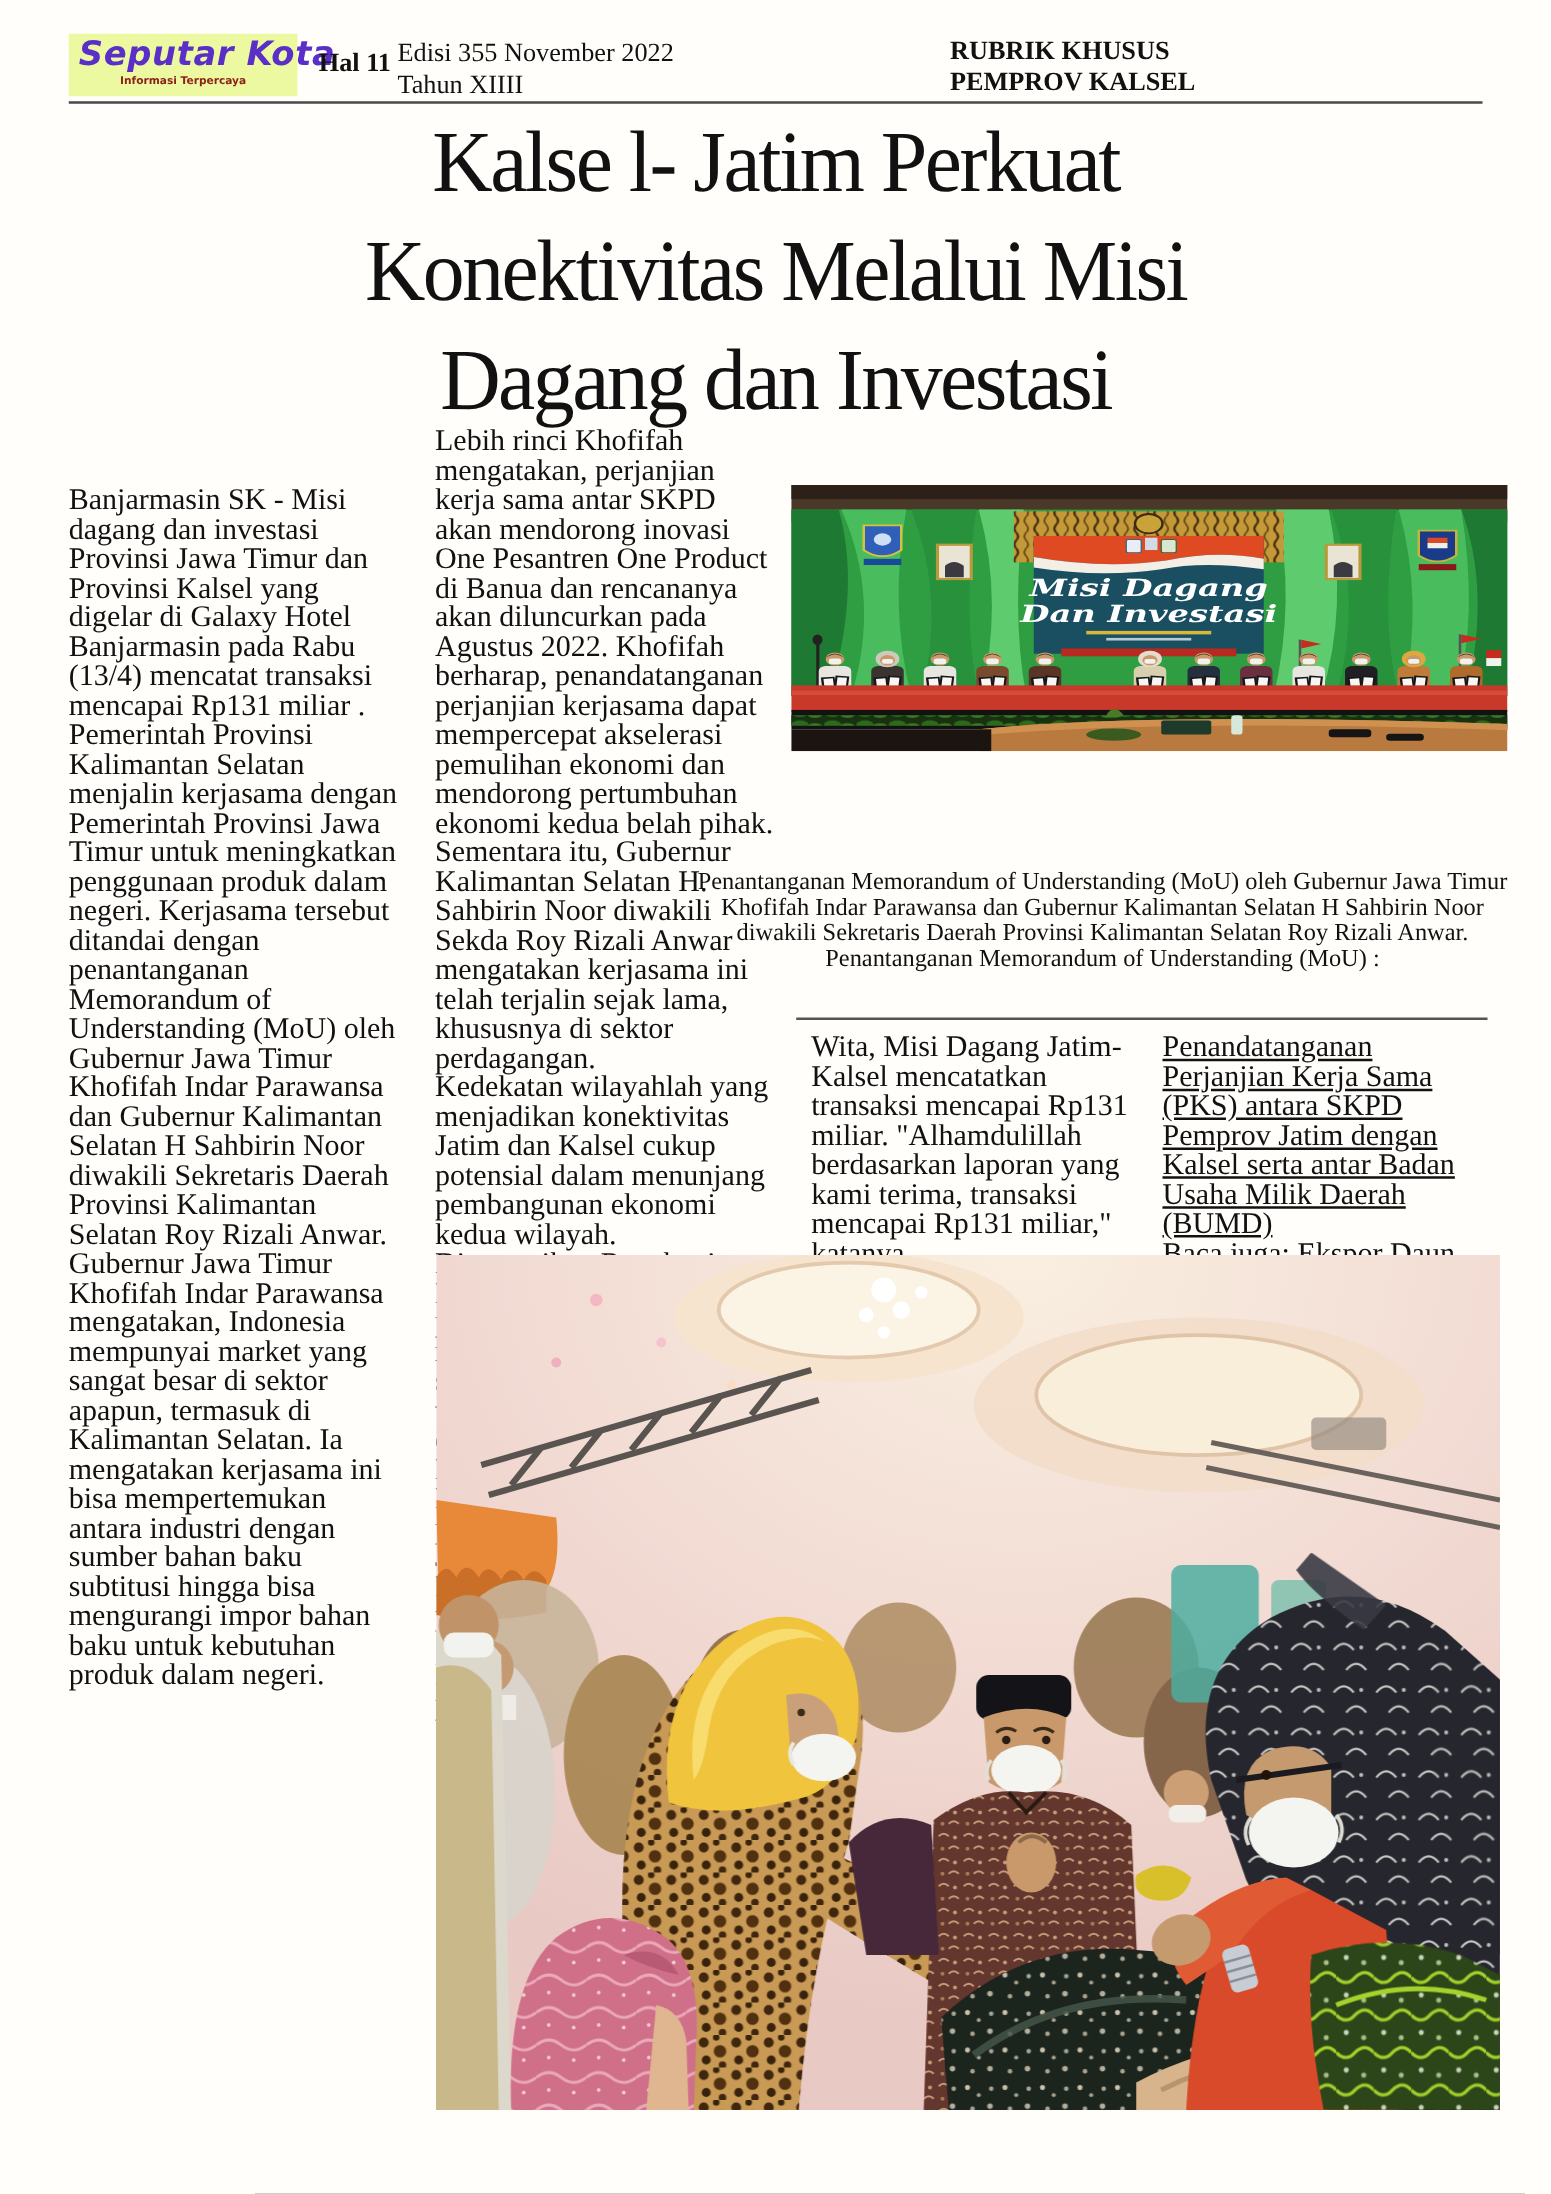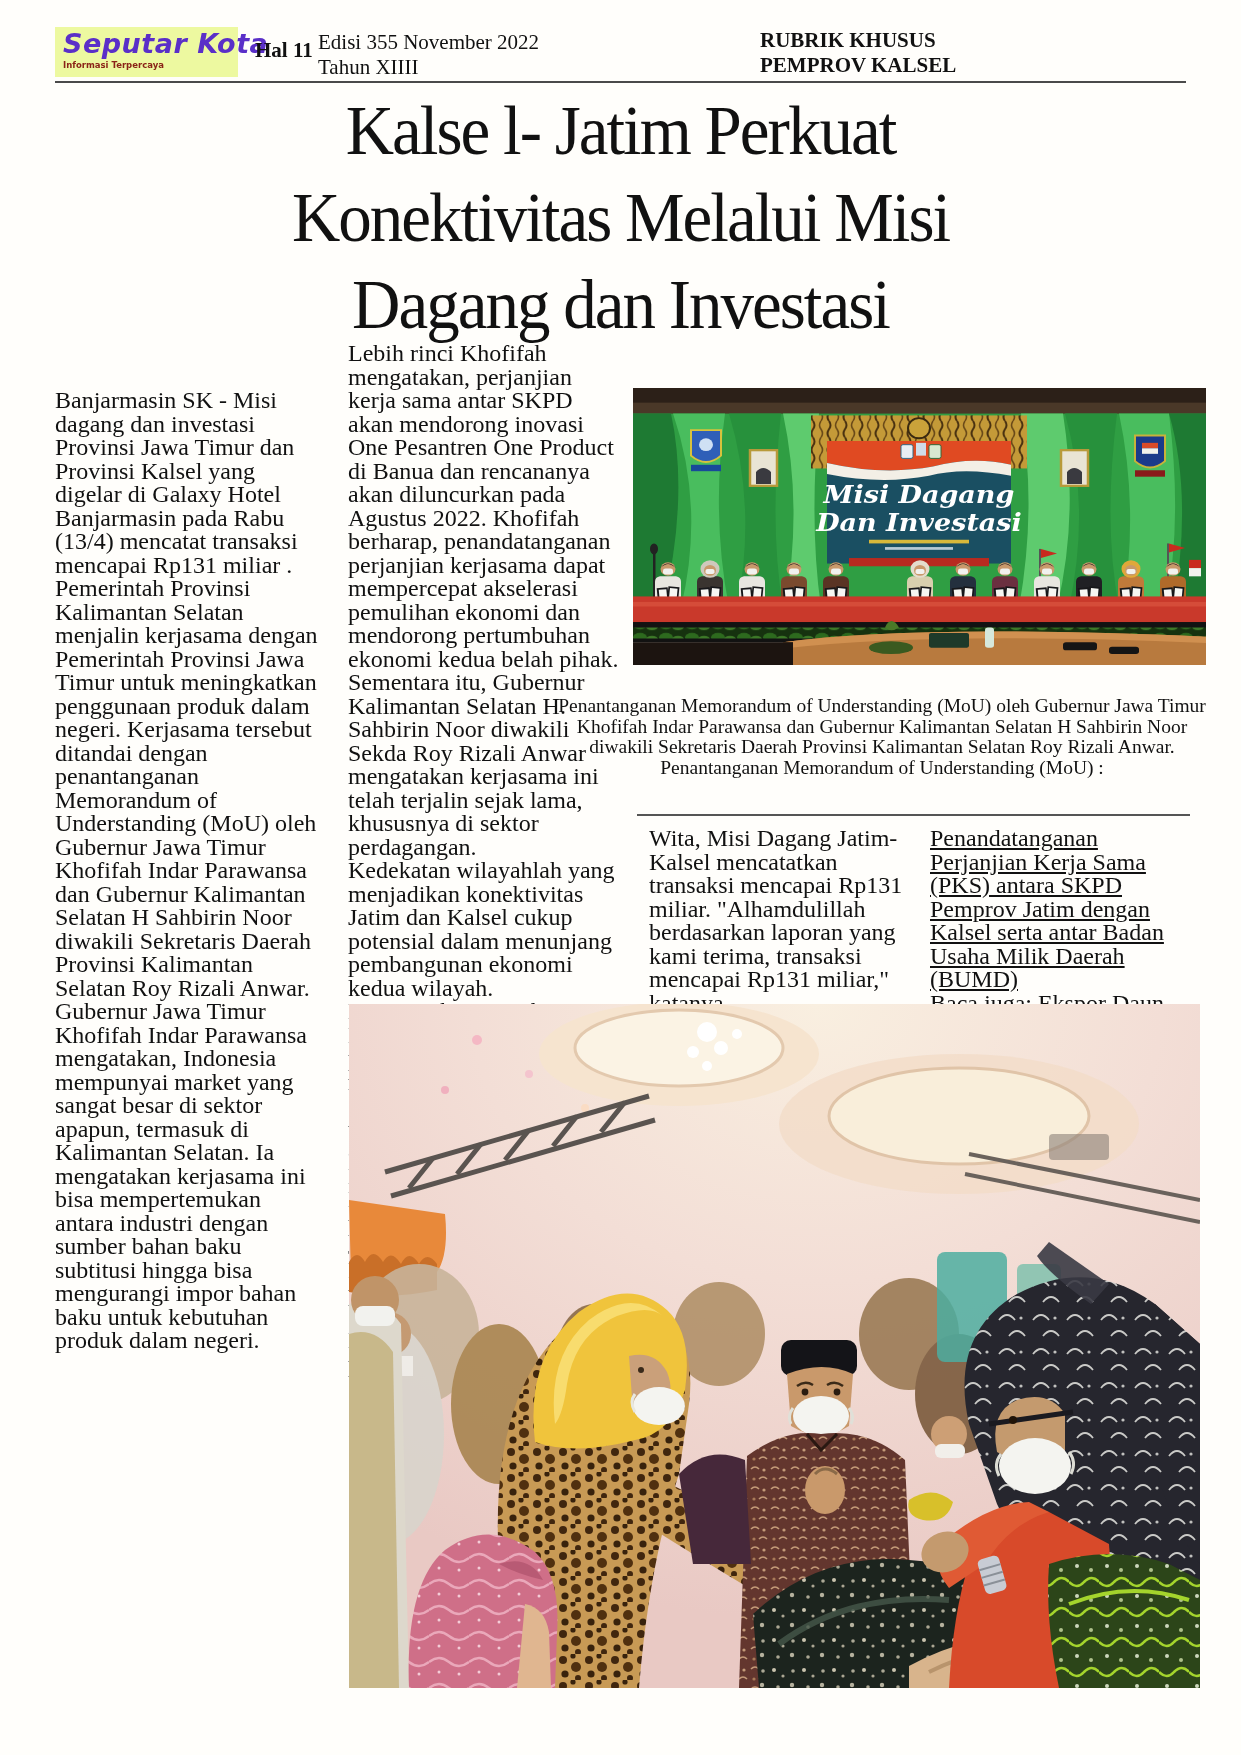--- a/index.html
+++ b/index.html
@@ -14,21 +14,21 @@
   .logo-box {
     position:absolute; left:55px; top:27px; width:183px; height:50px;
     background:#edf9a0; padding:2px 8px 0 8px;
   }
   .logo-title {
     font-family:"DejaVu Sans", sans-serif; font-weight:bold; font-style:italic;
     font-size:27px; color:#5a2fc8; letter-spacing:0.5px; line-height:30px; white-space:nowrap;
   }
   .logo-tagline {
     font-family:"DejaVu Sans", sans-serif; font-weight:bold;
-    font-size:8.5px; color:#8a2418; margin-top:1px;
+    font-size:8.5px; color:#8a2418; margin-top:1px;text-align:center;
   }
   .page-label { position:absolute; left:255px; top:38px; font-weight:bold; font-size:21px; }
   .edition { position:absolute; left:318px; top:30px; font-size:21px; line-height:25px; }
   .rubric {
     position:absolute; left:760px; top:28px; width:330px; 
     font-weight:bold; font-size:21px; line-height:25px;
   }
   .masthead-rule { position:absolute; left:55px; top:81px; width:1131px; height:2px; background:#4a4a4a; }
   
   .headline {
@@ -42,21 +42,21 @@
   .col1 { position:absolute; left:55px;  top:389px; width:270px; }
   .col2 { position:absolute; left:348px; top:342px; width:272px; }
   .col3 { position:absolute; left:637px; top:827px; width:277px;margin-left:12px; }
   .col4 { position:absolute; left:930px; top:827px; width:258px;text-decoration:underline; }
   .caption {
     position:absolute; left:558px; top:696px; width:648px; text-align:center;
     font-size:19.5px; line-height:20.5px;
   }
   .caption-rule { position:absolute; left:637px; top:814px; width:553px; height:1.5px; background:#555; }
   
-  .photo-top    { position:absolute; left:633px; top:388px; width:573px; height:277px; }
+  .photo-top    { position:absolute; left:633px; top:388px; width:573px; height:213px; }
   .photo-bottom { position:absolute; left:349px; top:1004px; width:851px; height:684px; }
   .photo-top svg, .photo-bottom svg { display:block; width:100%; height:100%; }
 </style>
 </head>
 <body>
 
 <div class="page">
 
   <div class="masthead">
     <div class="logo-box">

